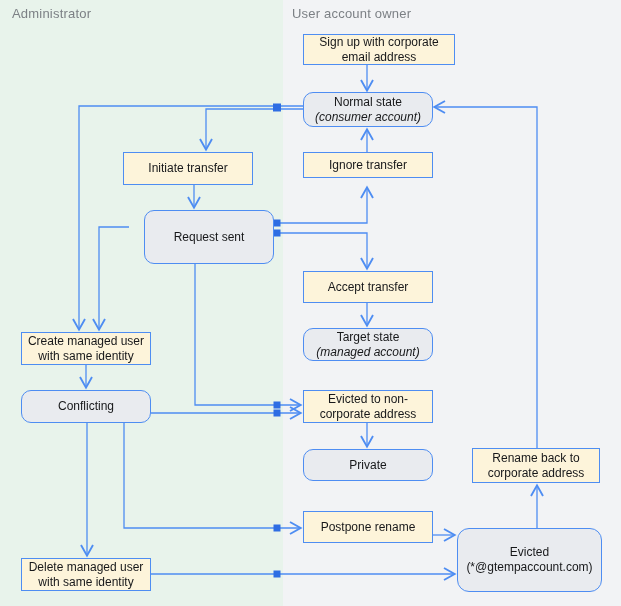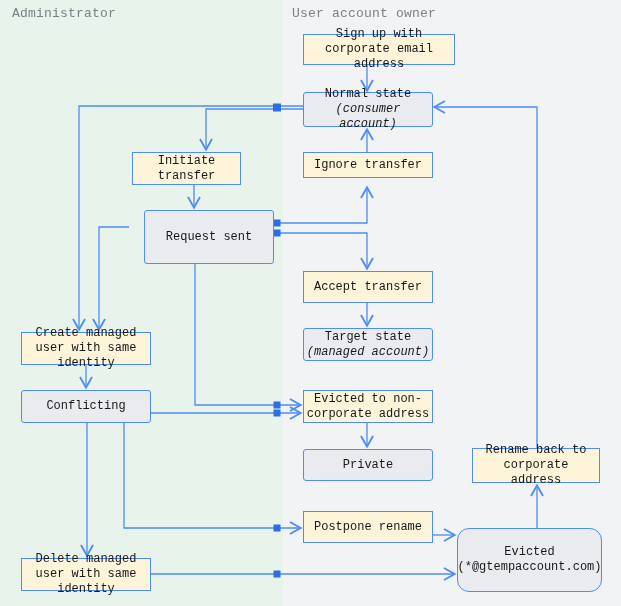--- a/index.html
+++ b/index.html
@@ -1,36 +1,36 @@
 <!DOCTYPE html>
 <html><head>
 <meta charset="utf-8">
 <style>
   html,body{margin:0;padding:0;}
   #stage{
     position:relative;width:621px;height:606px;overflow:hidden;
-    font-family:Liberation Mono, monospace;
+    font-family:Liberation Sans, sans-serif;
     background:#ffffff;
   }
   .lane{position:absolute;top:0;height:606px;}
   .lane.left{left:0;width:283px;background:var(--lane-green,#e8f3eb);}
   .lane.right{left:283px;width:338px;background:var(--lane-gray,#f2f3f5);}
   .lane-label{
     position:absolute;top:6px;font-size:13px;color:var(--header-text,#7c8085);
     letter-spacing:.2px;white-space:nowrap;
   }
   svg.edges{position:absolute;left:0;top:0;width:621px;height:606px;}
   .node{
     position:absolute;box-sizing:border-box;display:flex;flex-direction:column;
     align-items:center;justify-content:center;text-align:center;
     font-size:12px;line-height:15px;color:var(--node-text,#17181a);
     border:1.5px solid var(--blue,#4e8df2);padding:0 2px;
   }
   .node.action{background:var(--cream,#fdf4da);}
-  .node.state{background:var(--node-gray,#e9ebef);border-radius:3px;}
+  .node.state{background:var(--node-gray,#e9ebef);border-radius:10px;}
   .node.state.big{border-radius:12px;}
   .lbl{display:block;}
   .sub-italic{font-style:italic;}
 </style>
 </head>
 <body>
 
 <div id="stage" style="--lane-green: #e8f3eb; --lane-gray: #f2f3f5; --blue: #4e8df2; --cream: #fdf4da; --node-gray: #e9ebef; --header-text: #7c8085; --node-text: #17181a;">
 
   <div class="lane left"></div>
@@ -79,21 +79,21 @@
 
   <div class="node action" style="left:303px;top:34px;width:152px;height:31px">
     <span class="lbl">Sign up with corporate email address</span>
   </div>
 
   <div class="node state" style="left:303px;top:92px;width:130px;height:35px">
     <span class="lbl">Normal state</span>
     <span class="lbl sub-italic">(consumer account)</span>
   </div>
 
-  <div class="node action" style="left:132px;top:152px;width:109px;height:33px">
+  <div class="node action" style="left:123px;top:152px;width:130px;height:33px">
     <span class="lbl">Initiate transfer</span>
   </div>
 
   <div class="node action" style="left:303px;top:152px;width:130px;height:26px">
     <span class="lbl">Ignore transfer</span>
   </div>
 
   <div class="node state" style="left:144px;top:210px;width:130px;height:54px">
     <span class="lbl">Request sent</span>
   </div>

